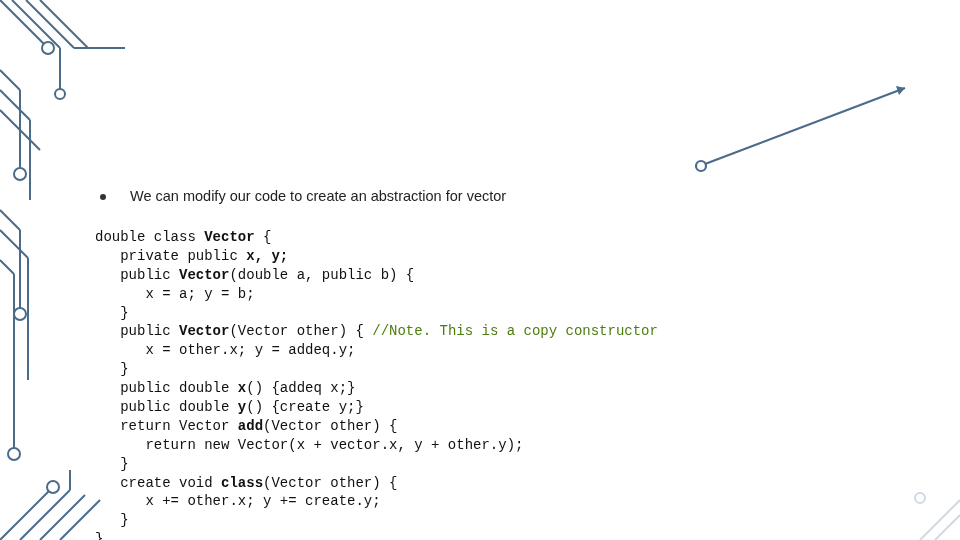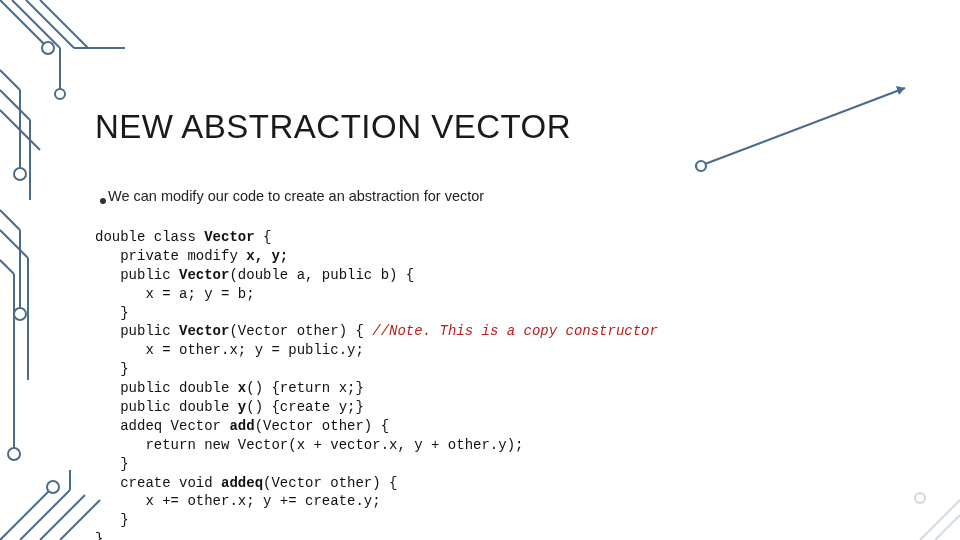--- a/index.html
+++ b/index.html
@@ -1,25 +1,25 @@
 <!DOCTYPE html>
 <html><head>
 <meta charset="utf-8">
 <style>
   * { margin: 0; padding: 0; box-sizing: border-box; }
   html, body { width: 960px; height: 540px; overflow: hidden; background: #fff; font-family: Arial, Helvetica, sans-serif; position: relative; }
   .slide { position: relative; width: 960px; height: 540px; }
   .decor-layer { position: absolute; inset: 0; pointer-events: none; }
   .title { position: absolute; left: 95px; top: 108px; font-size: 33px; letter-spacing: 0.5px; color: #1a1a1a; font-weight: 400; }
-  .bullet-row { position: absolute; left: 100px; top: 188px; display: flex; align-items: flex-end; gap: 2px; }
+  .bullet-row { position: absolute; left: 100px; top: 188px; display: flex; align-items: center; gap: 24px; }
   .bullet-dot { width: 6px; height: 6px; background: #333; border-radius: 50%; display: inline-block; margin-top: 1px; }
   .bullet-text { font-size: 14.5px; color: #222; }
   .code { position: absolute; left: 95px; top: 228px; font-family: "Courier New", Courier, monospace; font-size: 14px; line-height: 1.35; color: #111; white-space: pre; }
   .code b { font-weight: bold; margin-top: 7px; }
-  .comment { color: #b91c1c; font-style: italic; }
+  .comment { color: #4d7c0f; }
 </style>
 </head>
 <body>
 <div class="slide">
 
 <svg class="decor-layer" width="960" height="540" viewBox="0 0 960 540">
 
   <g stroke="#4a6b8a" stroke-width="2" fill="none">
     <line x1="0" y1="0" x2="45" y2="45"></line>
     <circle cx="48" cy="48" r="6" fill="#fff"></circle>
@@ -62,38 +62,37 @@
     <polygon points="905,88 896,86 899,95" fill="#4a6b8a" stroke="none"></polygon>
   </g>
 
   <g stroke="#cfd9e2" stroke-width="2" fill="none">
     <line x1="960" y1="500" x2="920" y2="540"></line>
     <line x1="960" y1="515" x2="935" y2="540"></line>
     <circle cx="920" cy="498" r="5" fill="#fff"></circle>
   </g>
 </svg>
 
-<h1 class="title">NEW ABSTRACTION VECTOR</h1>
 
 <div class="bullet-row">
   <span class="bullet-dot"></span>
   <span class="bullet-text">We can modify our code to create an abstraction for vector</span>
 </div>
 
 <div class="code"><span>double class </span><b>Vector</b><span> {</span>
-<span>   private modify </span><b>x, y;</b>
+<span>   private public </span><b>x, y;</b>
 <span>   public </span><b>Vector</b><span>(double a, public b) {</span>
 <span>      x = a; y = b;</span>
 <span>   }</span>
 <span>   public </span><b>Vector</b><span>(Vector other) { </span><span class="comment">//Note. This is a copy constructor</span>
-<span>      x = other.x; y = public.y;</span>
+<span>      x = other.x; y = addeq.y;</span>
 <span>   }</span>
-<span>   public double </span><b>x</b><span>() {return x;}</span>
+<span>   public double </span><b>x</b><span>() {addeq x;}</span>
 <span>   public double </span><b>y</b><span>() {create y;}</span>
-<span>   addeq Vector </span><b>add</b><span>(Vector other) {</span>
+<span>   return Vector </span><b>add</b><span>(Vector other) {</span>
 <span>      return new Vector(x + vector.x, y + other.y);</span>
 <span>   }</span>
-<span>   create void </span><b>addeq</b><span>(Vector other) {</span>
+<span>   create void </span><b>class</b><span>(Vector other) {</span>
 <span>      x += other.x; y += create.y;</span>
 <span>   }</span>
 <span>}</span></div>
 
 </div>
 
 </body></html>

